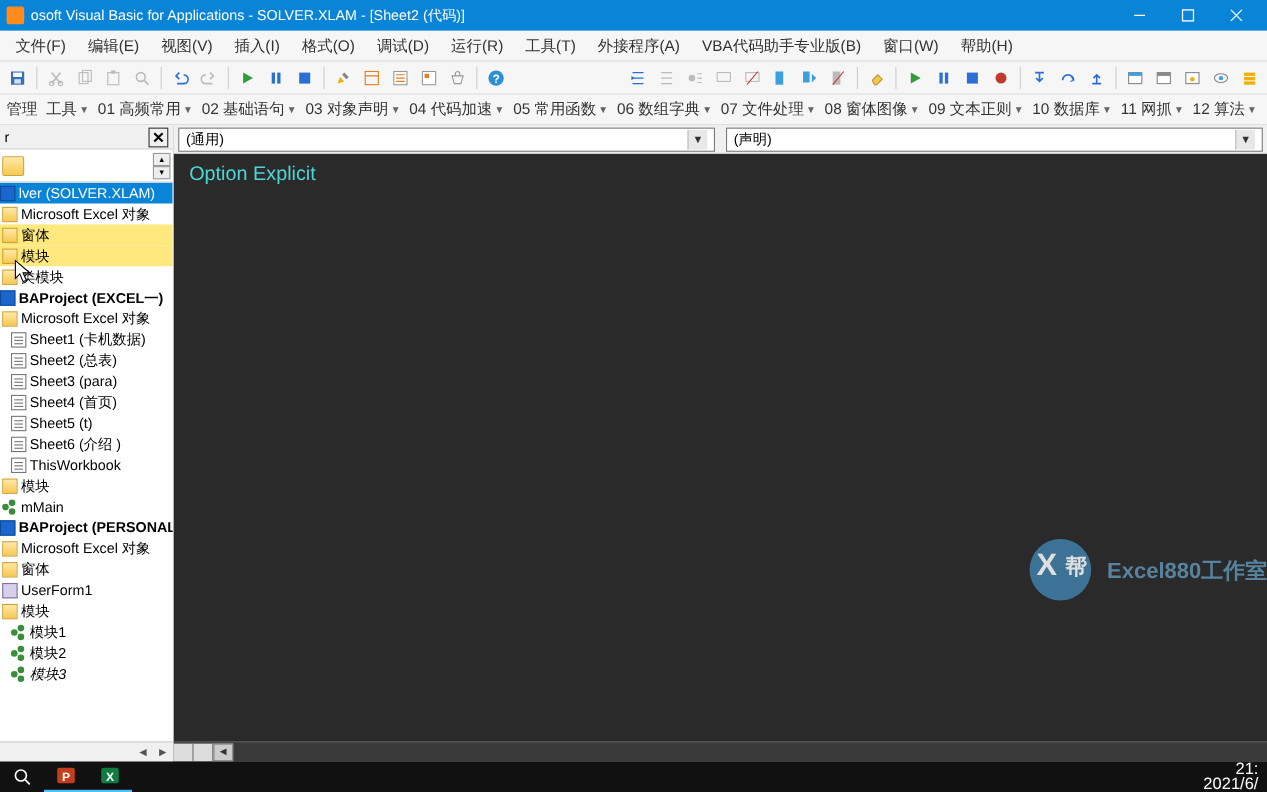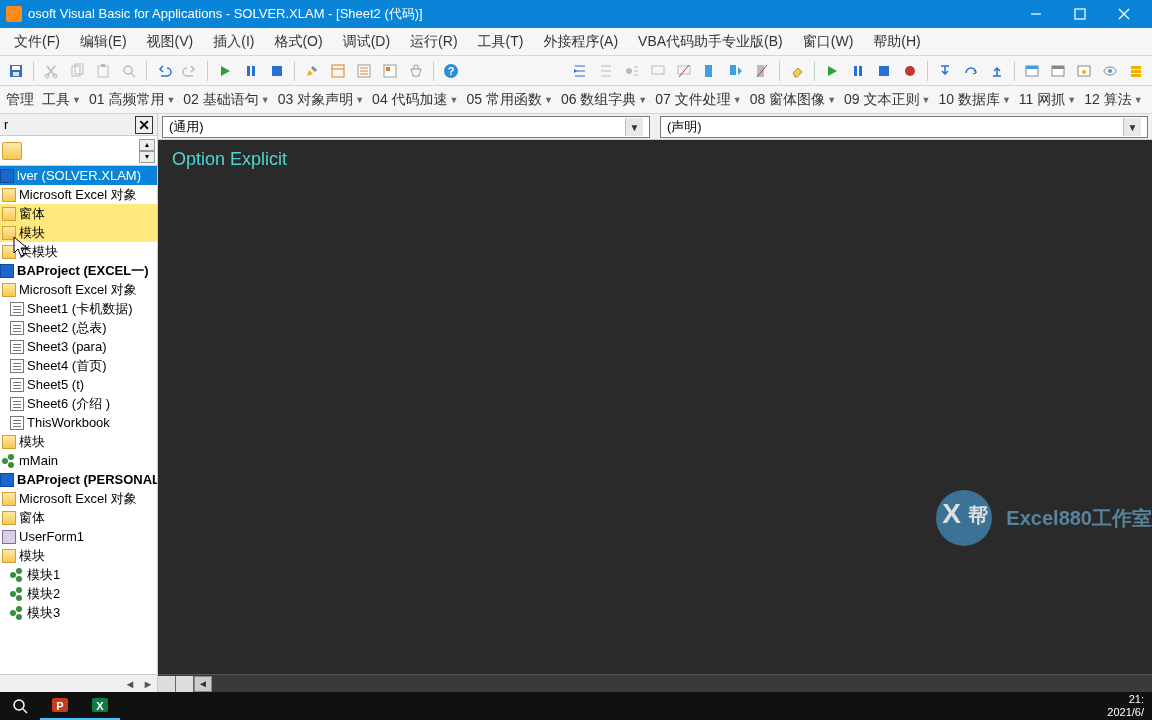--- a/index.html
+++ b/index.html
@@ -68,21 +68,21 @@
 .editor-bottom { height: 18px; background: #3a3a3a; border-top: 1px solid #555; display: flex; align-items: center; }
 .editor-bottom .viewbtn { width: 18px; height: 16px; border-right: 1px solid #666; background: #ddd; }
 .editor-bottom .hscroll-left { width: 18px; height:16px; background:#ccc; border:1px solid #888; text-align:center; font-size:10px; line-height:14px; color:#333; }
 
 
 .taskbar { height: 28px; background: #111; display: flex; align-items: center; color: #fff; font-size: 12px; }
 .taskbar .search { width: 40px; height: 28px; display:flex; align-items:center; justify-content:center; }
 .taskbar .appicon { width: 40px; height: 28px; display:flex; align-items:center; justify-content:center; }
 .taskbar .appicon.active { border-bottom: 2px solid #4cc2ff; }
 .taskbar .spacer { flex: 1; }
-.taskbar .clock { padding: 0 8px; text-align: right; line-height: 13px; font-size: 11px; }
+.taskbar .clock { padding: 0 8px; text-align: right; line-height: 13px; font-size: 15px; }
 
 .cursor { position: absolute; left: 12px; top: 235px; pointer-events: none; }
 </style>
 </head>
 <body>
 
 <div class="titlebar">
   <div class="logo"></div>
   <div class="title">osoft Visual Basic for Applications - SOLVER.XLAM - [Sheet2 (代码)]</div>
   <div class="winbtn">
@@ -463,21 +463,21 @@
           <span>模块</span>
         </div>
         <div class="node" style="padding-left: 10px;">
           <span class="ic ic-mod"></span>
           <span>模块1</span>
         </div>
         <div class="node" style="padding-left: 10px;">
           <span class="ic ic-mod"></span>
           <span>模块2</span>
         </div>
-        <div class="node" style="padding-left: 10px;">
+        <div class="node" style="padding-left: 10px; font-style: italic;">
           <span class="ic ic-mod"></span>
           <span>模块3</span>
         </div>
       </div>
     <div class="tree-scroll">
       <div class="arr">◄</div>
       <div class="arr">►</div>
     </div>
   </div>
 

